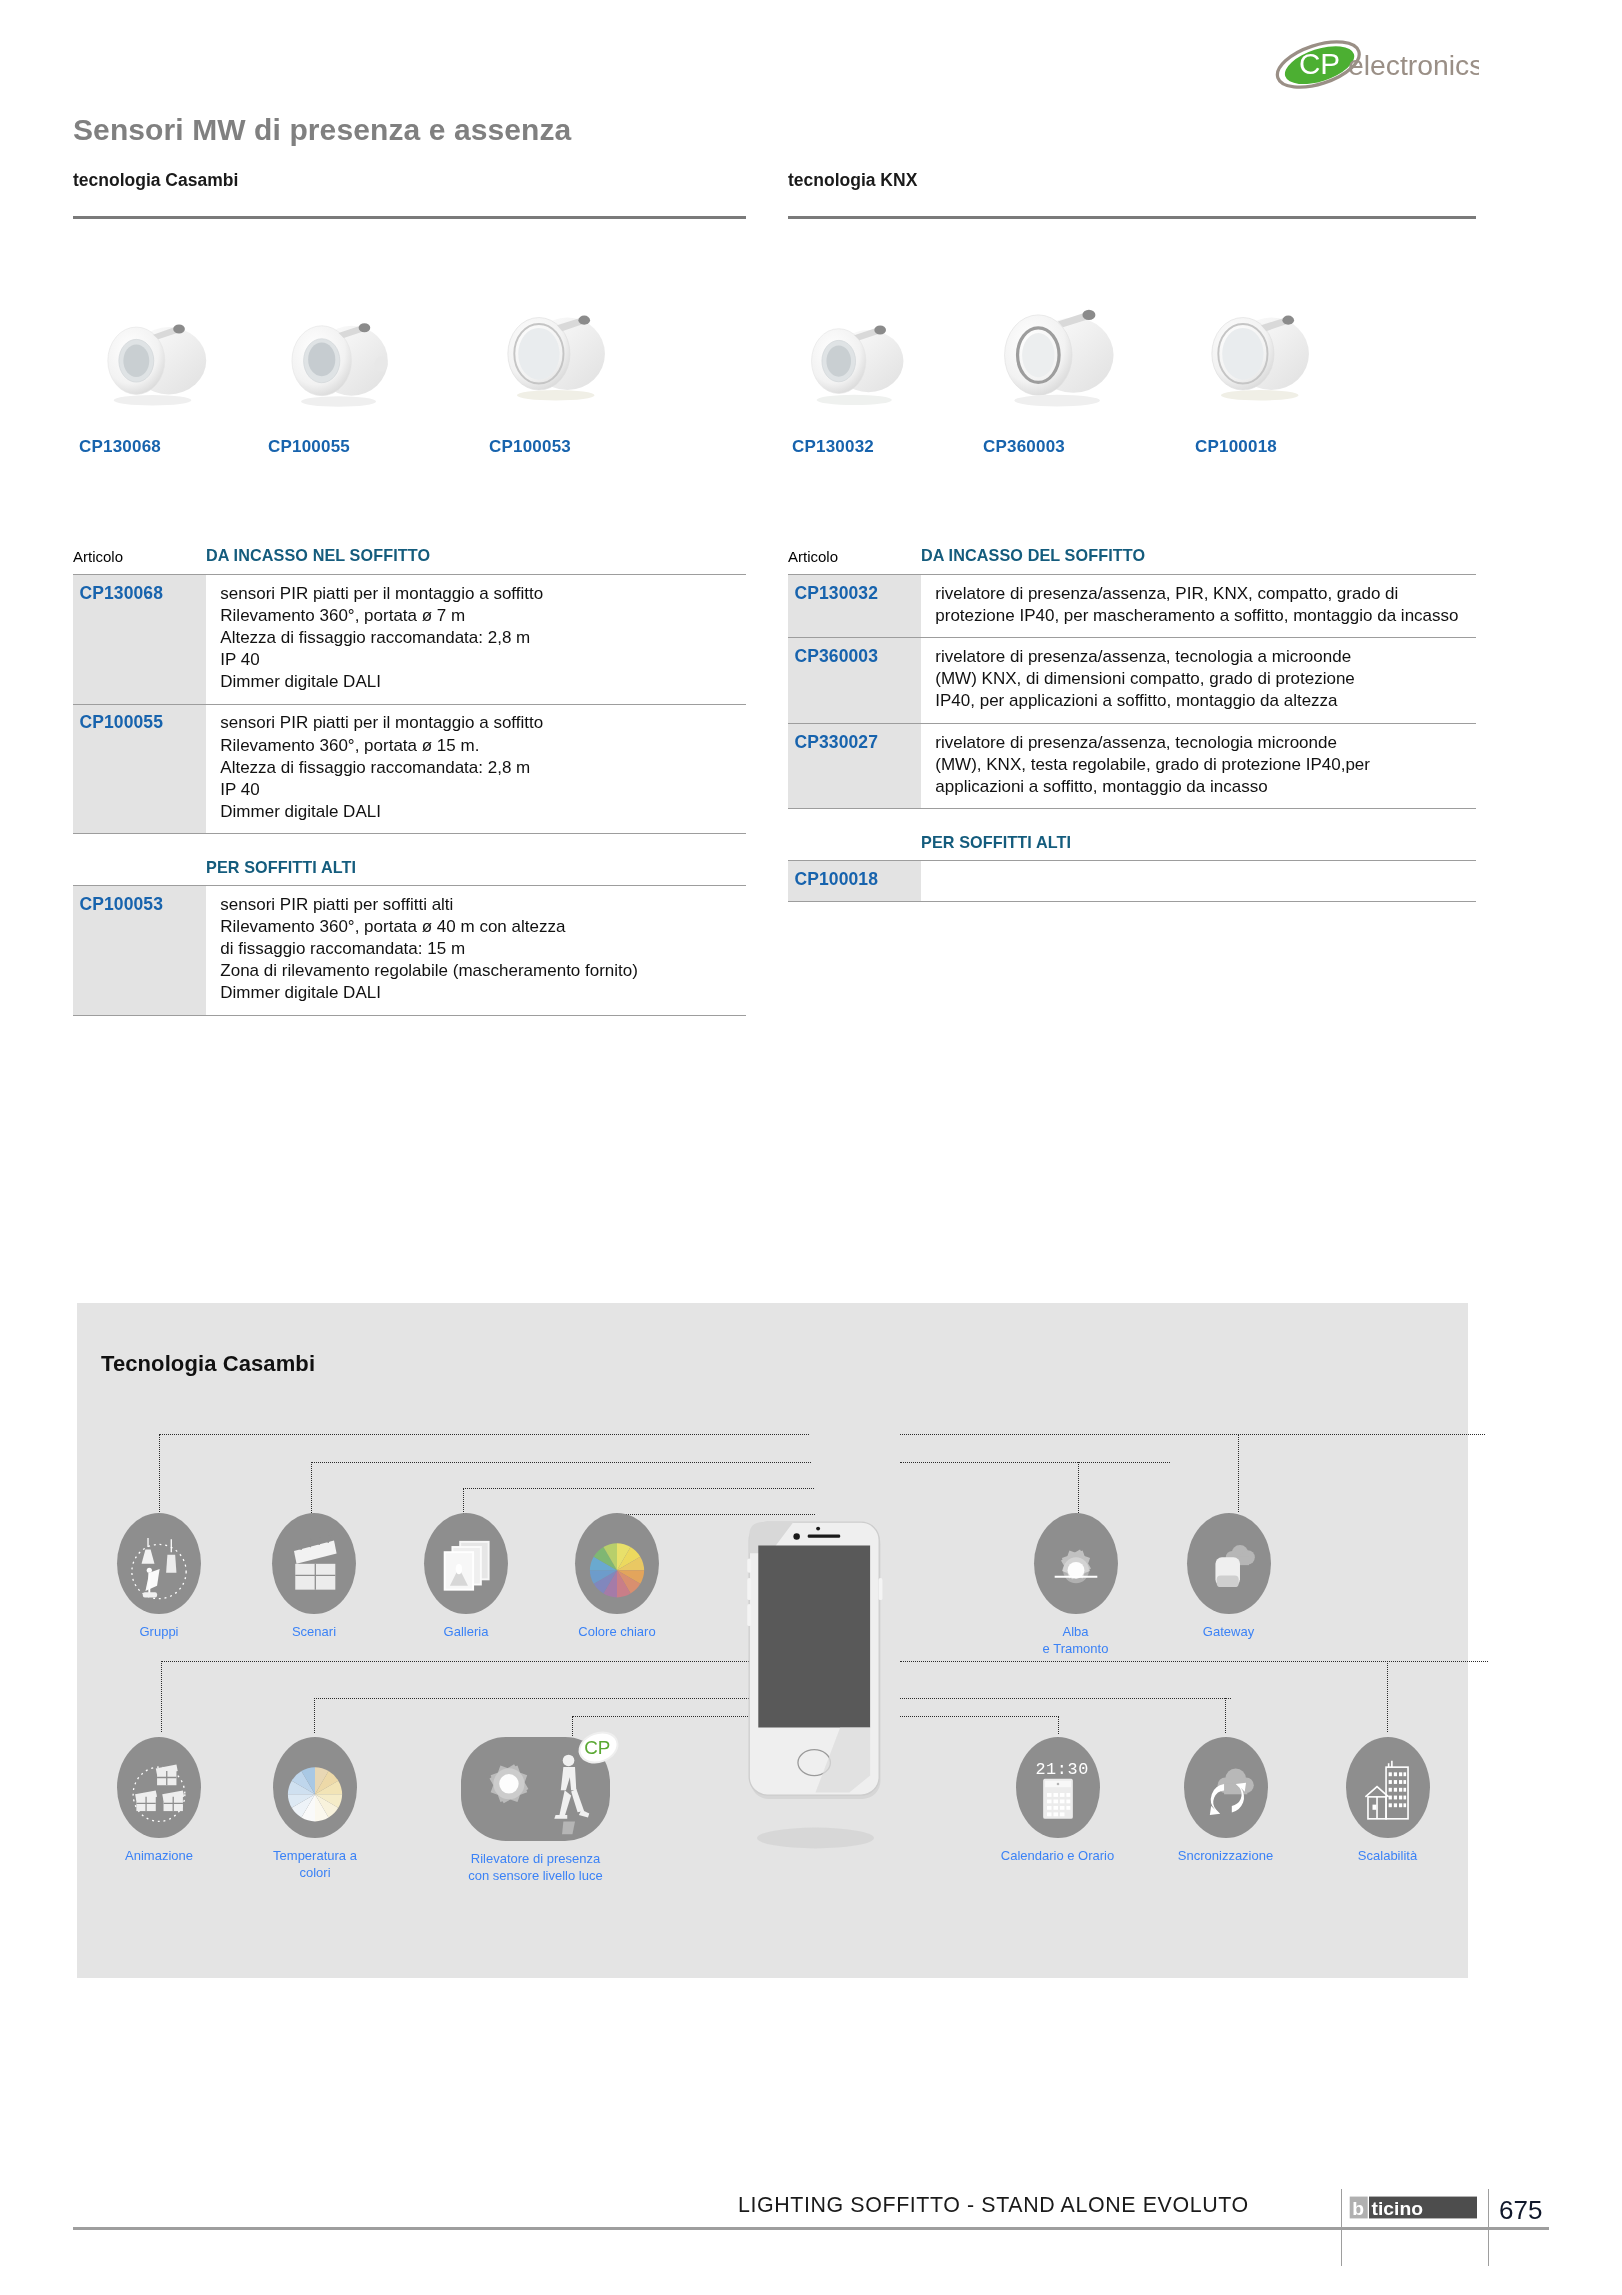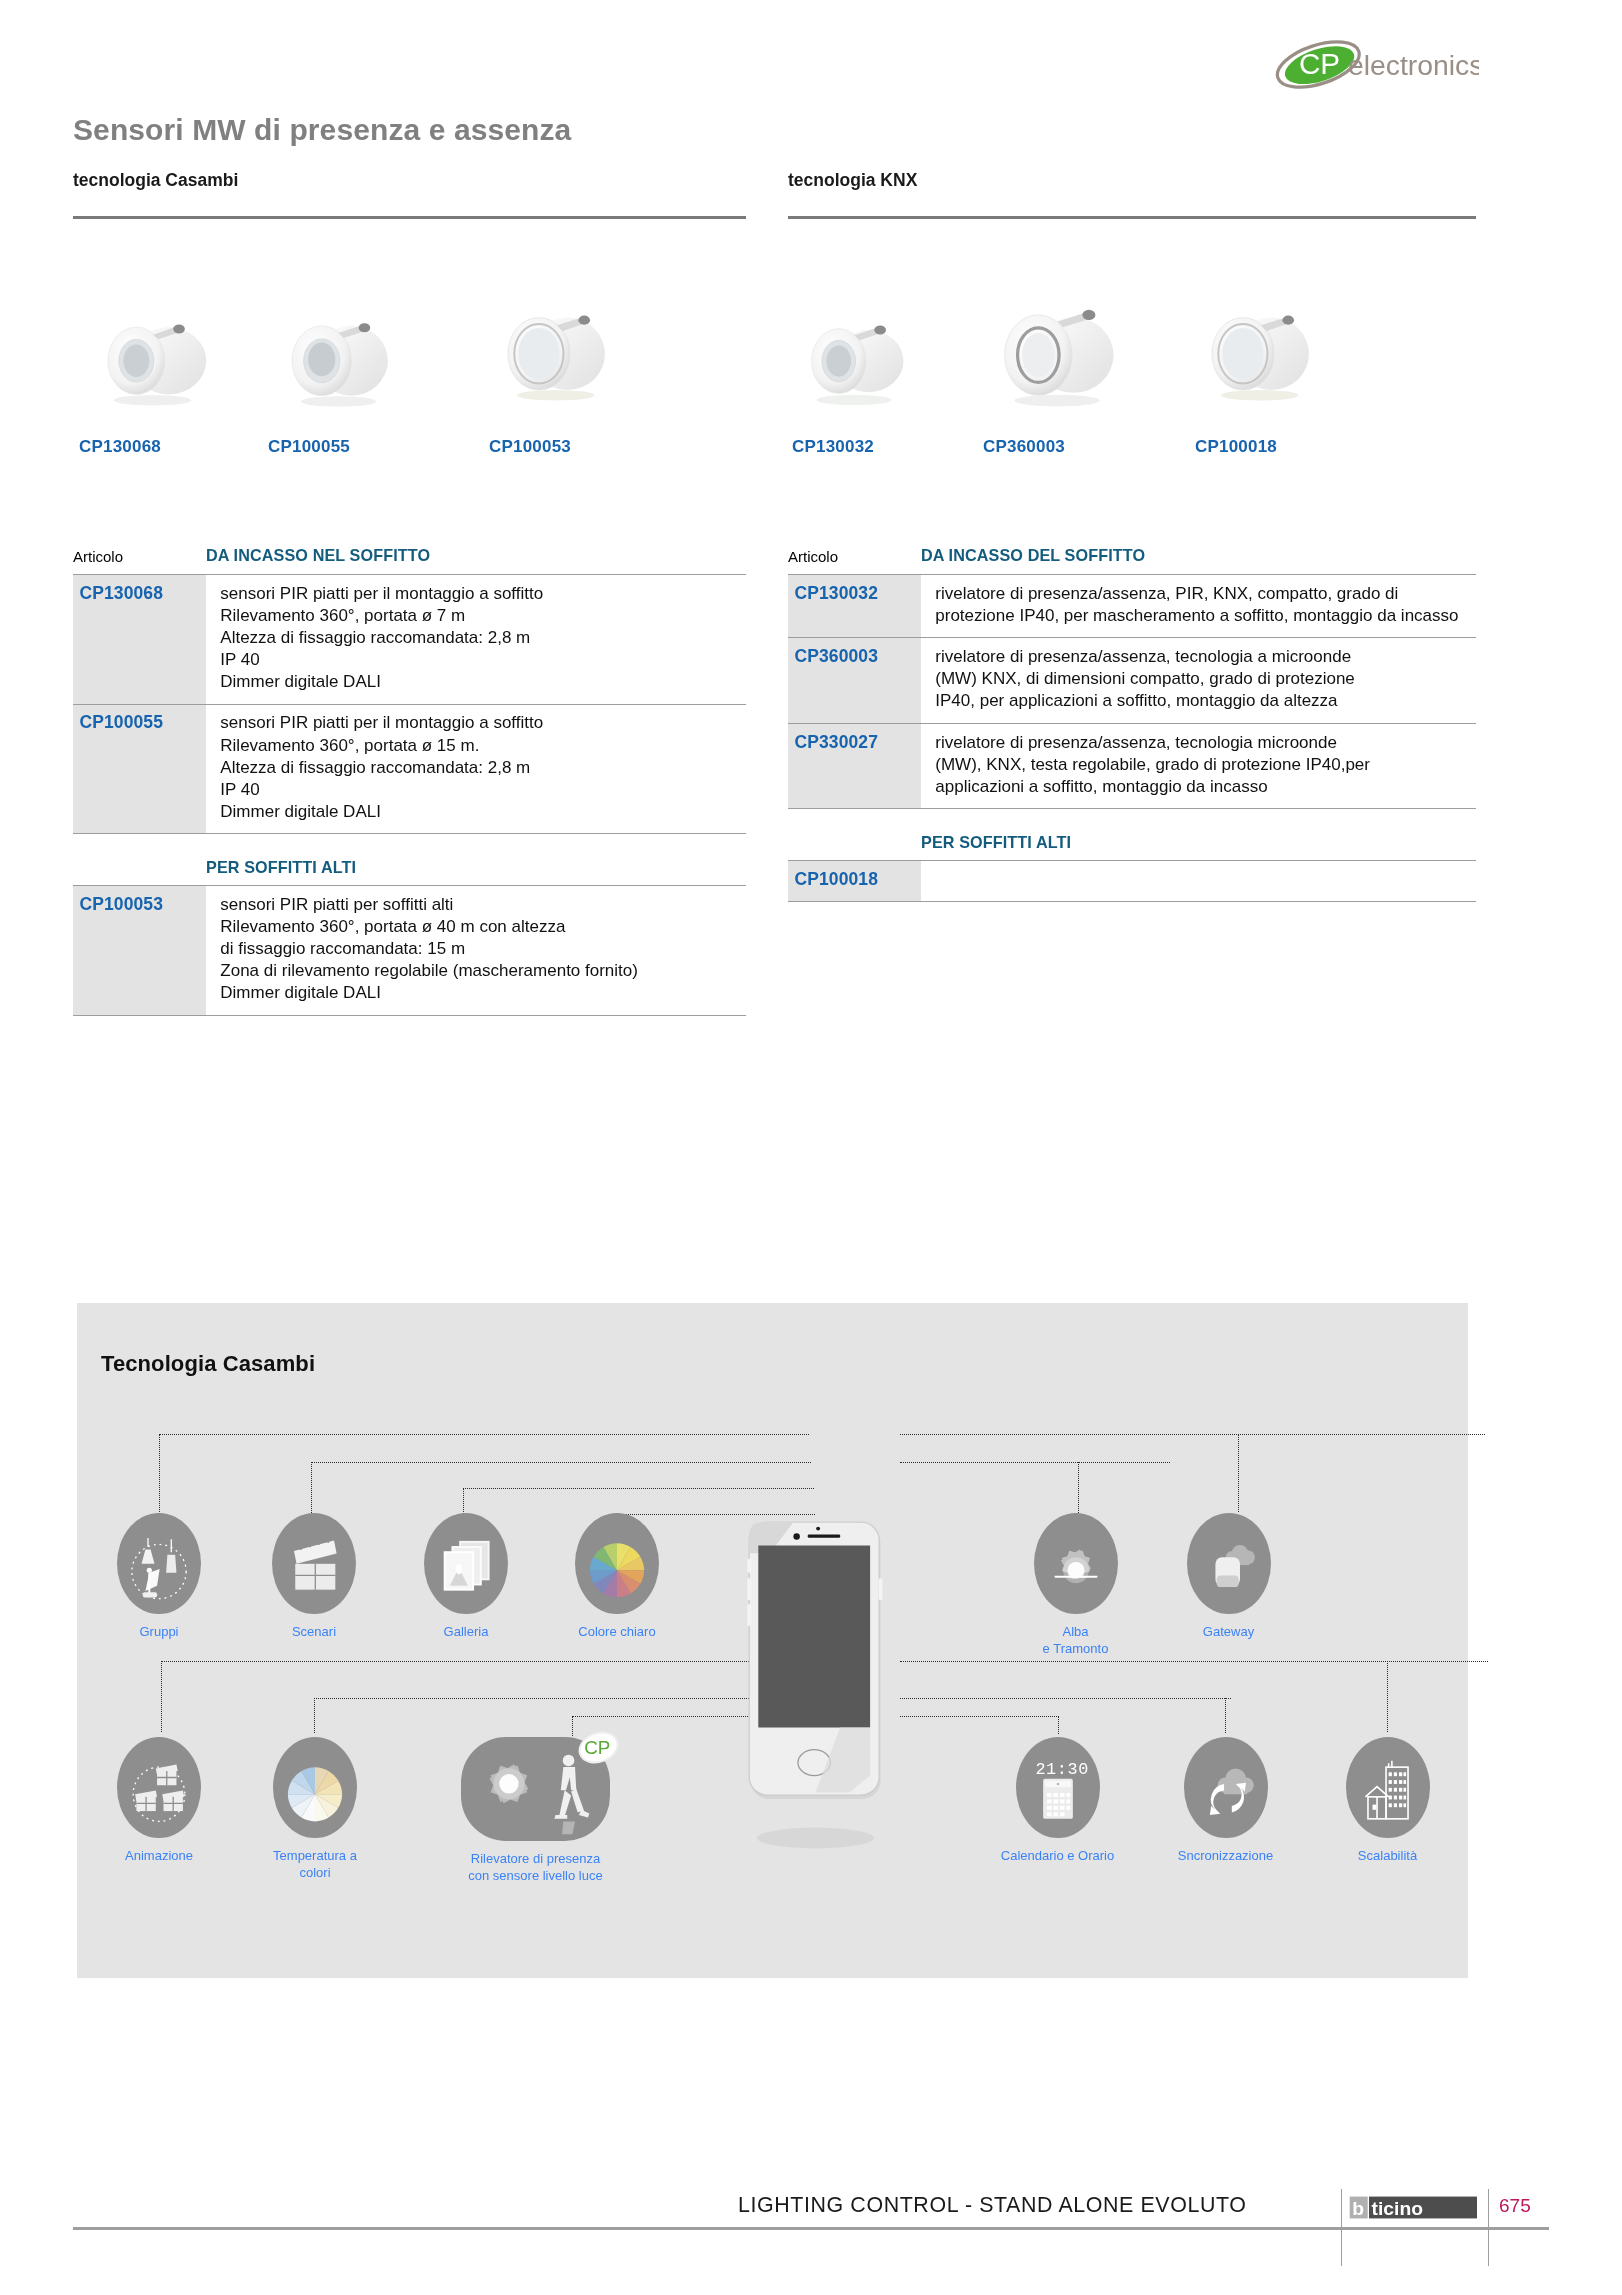--- a/index.html
+++ b/index.html
@@ -111,21 +111,21 @@
   
   .foot-rule{position:absolute;left:73px;top:2227px;width:1476px;height:3.2px;background:#9e9e9e;}
   .foot-txt{
     position:absolute;left:738px;top:2193px;
     font-size:21.4px;color:#1a1a1a;letter-spacing:0.6px;white-space:nowrap;
   }
   .foot-div1{position:absolute;left:1341px;top:2189px;width:1.3px;height:77px;background:#9e9e9e;}
   .foot-div2{position:absolute;left:1488px;top:2189px;width:1.3px;height:77px;background:#9e9e9e;}
   .bticino{position:absolute;left:1349px;top:2194px;width:130px;height:27px;}
   .pageno{
-    position:absolute;left:1499px;top:2195px;font-size:19px;color:#be185d;
+    position:absolute;left:1499px;top:2195px;font-size:26px;color:#0f172a;
   }
 </style>
 </head>
 <body>
 
 <div class="page">
 
   <div class="logo">
     <svg width="208" height="58" viewBox="0 0 320 90">
       <ellipse cx="72" cy="52" rx="66" ry="30" fill="none" stroke="#9a8f86" stroke-width="5" transform="rotate(-18 72 52)"></ellipse>
@@ -631,21 +631,21 @@
             <rect x="74" y="102" width="5" height="6"></rect>
             <rect x="82" y="102" width="5" height="6"></rect>
             <rect x="89" y="102" width="4" height="6"></rect>
           <rect x="41" y="104" width="6" height="8"></rect>
         </g>
       </svg>
     </div>
     <div class="nlabel">Scalabilità</div>
   </div>
 
-  <div class="foot-txt">LIGHTING CONTROL - STAND ALONE EVOLUTO</div>
+  <div class="foot-txt">LIGHTING SOFFITTO - STAND ALONE EVOLUTO</div>
   <div class="foot-rule"></div>
   <div class="foot-div1"></div>
   <div class="foot-div2"></div>
   <div class="bticino">
     <svg width="130" height="27" viewBox="0 0 200 42">
       <rect x="0" y="4" width="28" height="34" fill="#b0b0b0"></rect>
       <rect x="30" y="4" width="168" height="34" fill="#4d4d4d"></rect>
       <text x="4" y="32" font-family="Liberation Sans, sans-serif" font-weight="bold" font-size="30" fill="#ffffff">b</text>
       <text x="34" y="32" font-family="Liberation Sans, sans-serif" font-weight="bold" font-size="30" fill="#ffffff">ticino</text>
     </svg>

